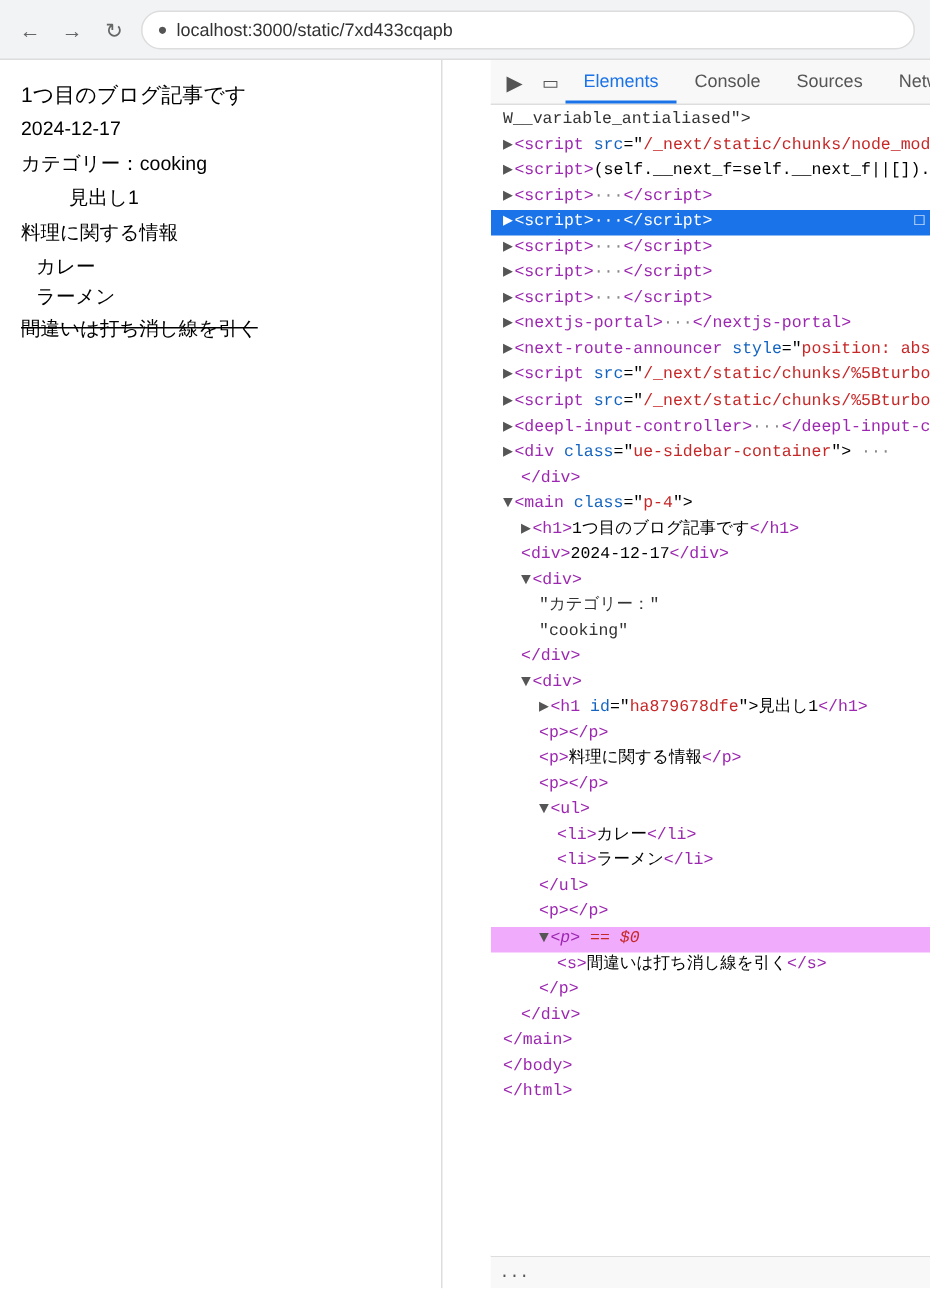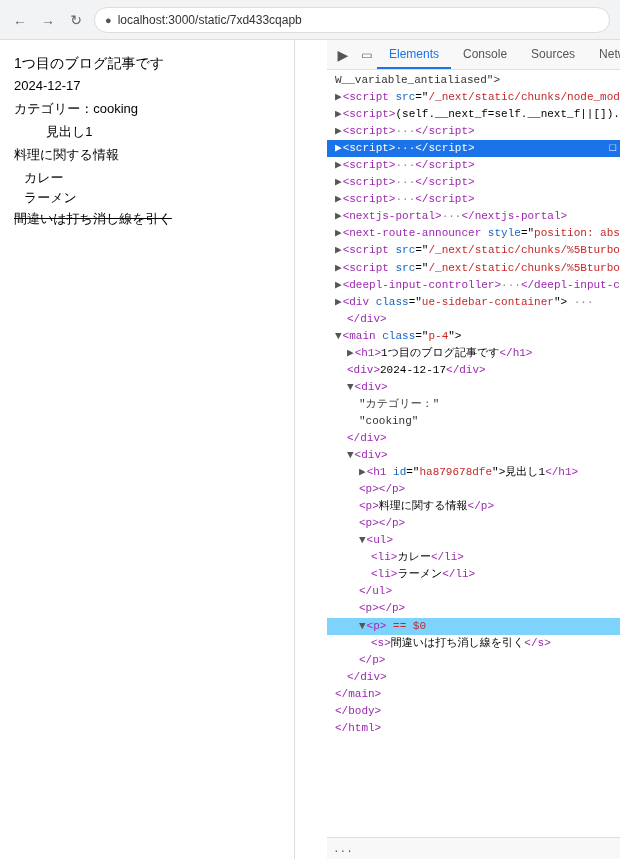--- a/index.html
+++ b/index.html
@@ -122,21 +122,21 @@
       background: #fff;
     }
 
     .dom-line {
       padding: 0 4px 0 8px;
       white-space: pre;
       cursor: default;
     }
     .dom-line.highlighted { background: #1a73e8; color: #fff !important; }
     .dom-line.highlighted * { color: #fff !important; }
-    .dom-line.selected-p { background: #7dd3fc; }
+    .dom-line.selected-p { background: #f0abfc; font-style: italic; }
 
     .toggle { color: #555; margin-right: 1px; }
     .tag { color: #9c27b0; }
     .attr-name { color: #1565c0; }
     .attr-val { color: #c62828; }
     .text-content { color: #333; }
     .ellipsis { color: #888; }
 
     .indent-1 { padding-left: 8px; }
     .indent-2 { padding-left: 20px; }

